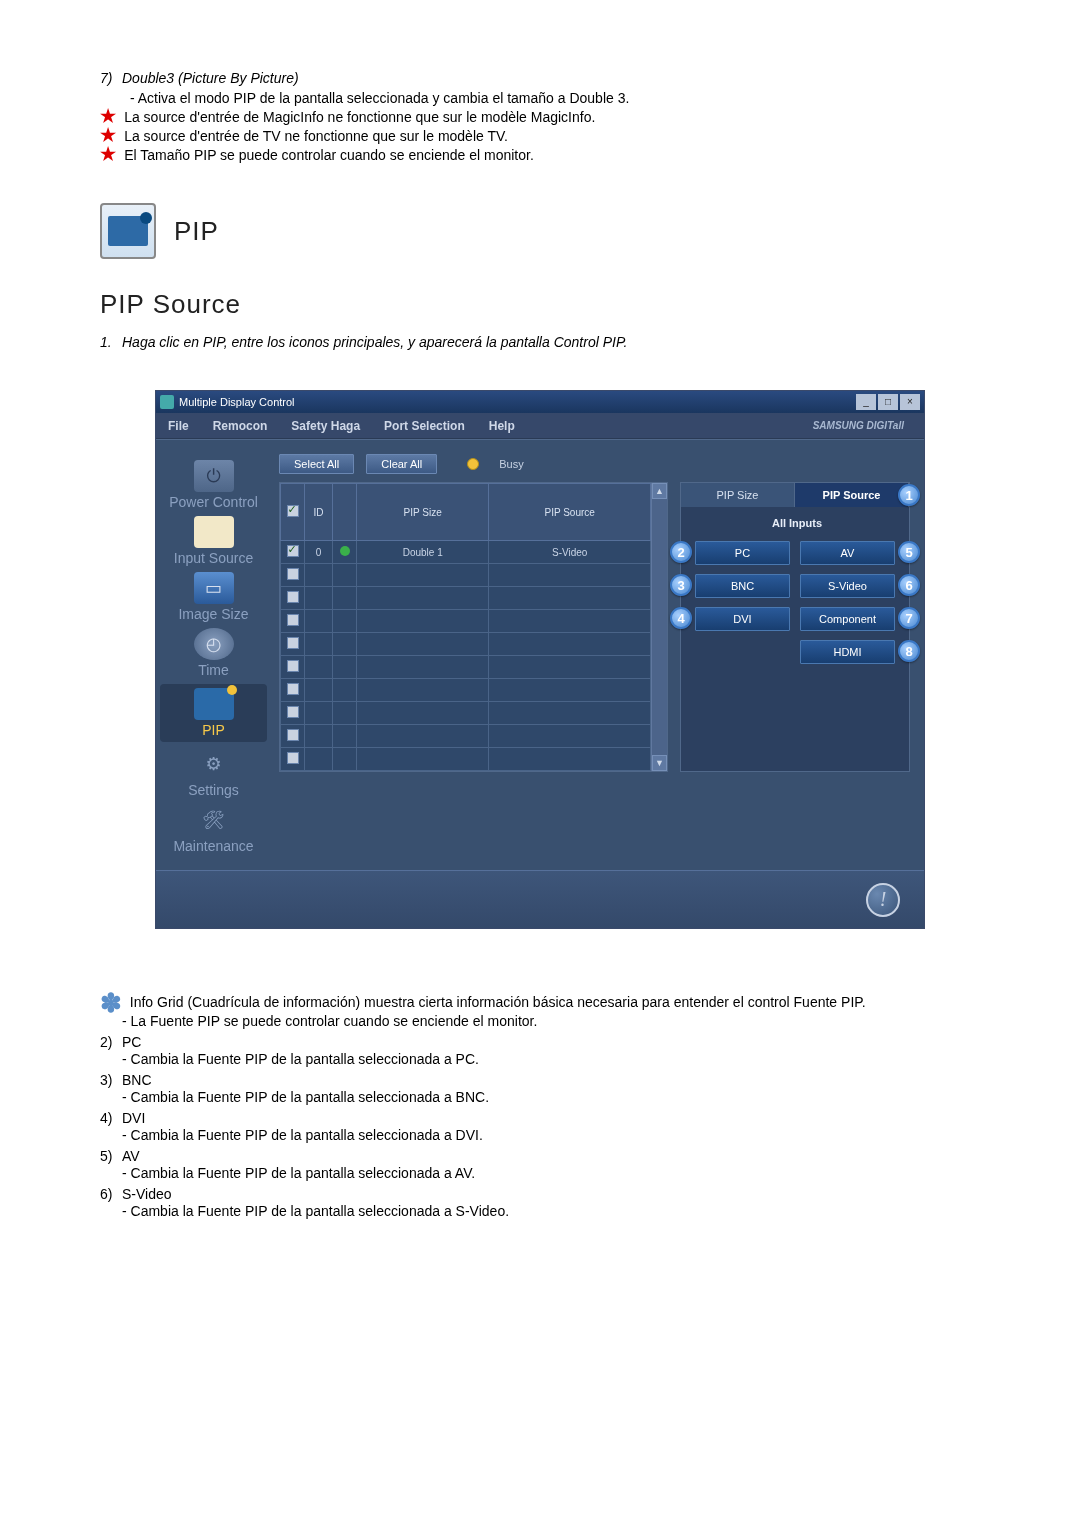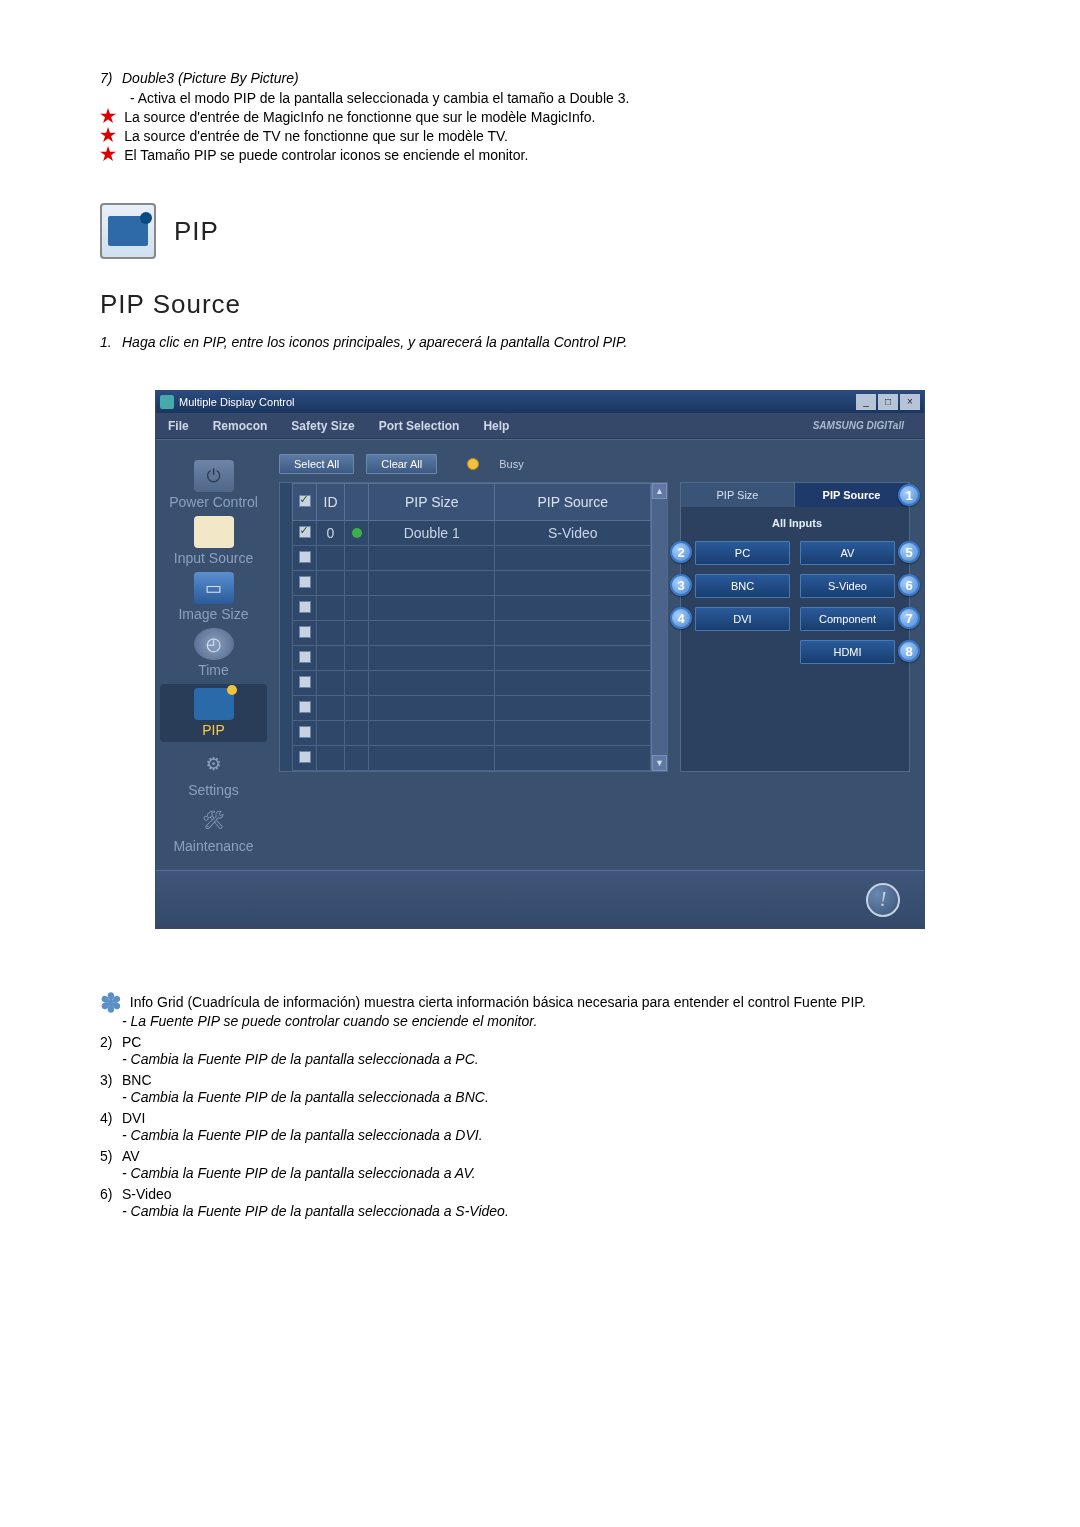--- a/index.html
+++ b/index.html
@@ -85,21 +85,21 @@
   }
   .busy { display: flex; align-items: center; color: #c7d2e3; margin-left: 18px; gap: 14px; }
   .busy .dot { width: 12px; height: 12px; border-radius: 50%; background: #f2c23a; margin-right: 6px; border:1px solid #b48f1a;}
 
   .content-row { display: flex; gap: 12px; }
 
   .grid-area {
     flex: 1; background: #2f486a; border: 1px solid #50688a;
     min-height: 290px; position: relative; display:flex;
   }
-  .grid-table { flex:1; border-collapse: collapse; width: 100%; font-size: 14px; color: #c9d4e6; margin-left: 12px; }
+  .grid-table { flex:1; border-collapse: collapse; width: 100%; font-size: 10px; color: #c9d4e6; }
   .grid-table th {
     background: #3a5276; border: 1px solid #56709a; padding: 4px 3px; font-weight: normal;
     text-align: center; color: #d7e1f0;
   }
   .grid-table td {
     border: 1px solid #4a6488; padding: 4px 3px; text-align: center; height: 20px;
   }
   .grid-table th.chk, .grid-table td.chk { width: 24px; }
   .grid-table th.id, .grid-table td.id { width: 28px; }
   .grid-table th.st, .grid-table td.st { width: 24px; }
@@ -147,41 +147,41 @@
   }
   .footer-bar .info-ico {
     width: 34px; height: 34px; border-radius: 50%;
     border: 2px solid #c7d2e3; display:flex;align-items:center;justify-content:center;
     color:#c7d2e3; font-style: italic; font-family: Georgia, serif; font-size: 20px;
     background: radial-gradient(circle at 30% 30%, #6a88b0, #3a5478);
   }
 
   
   .bottom-list .item { margin: 5px 0 1px 0; }
-  .bottom-list .desc { margin-left: 22px; font-style: italic; }
+  .bottom-list .desc { margin-left: 22px; }
 </style>
 </head>
 <body>
 
 <div class="numbered-item">
   <span class="num">7)</span><span>Double3 (Picture By Picture)</span>
 </div>
 <div class="sub-line">- Activa el modo PIP de la pantalla seleccionada y cambia el tamaño a Double 3.</div>
 
 <div class="star-line">
     <span class="star">★</span>
     <span class="txt">La source d'entrée de MagicInfo ne fonctionne que sur le modèle MagicInfo.</span>
   </div>
 <div class="star-line">
     <span class="star">★</span>
     <span class="txt">La source d'entrée de TV ne fonctionne que sur le modèle TV.</span>
   </div>
 <div class="star-line">
     <span class="star">★</span>
-    <span class="txt">El Tamaño PIP se puede controlar iconos se enciende el monitor.</span>
+    <span class="txt">El Tamaño PIP se puede controlar cuando se enciende el monitor.</span>
   </div>
 
 <div class="pip-header">
   <div class="pip-icon">
     <div class="inner-screen">
         <div class="dot"></div>
       </div>
   </div>
   <h2>PIP</h2>
 </div>
@@ -196,21 +196,21 @@
     <span class="tb-icon"></span>
     <span>Multiple Display Control</span>
     <span class="spacer"></span>
     <span class="win-btns">
       <span>_</span><span>□</span><span>×</span>
     </span>
   </div>
   <div class="menubar">
     <span>File</span>
     <span>Remocon</span>
-    <span>Safety Size</span>
+    <span>Safety Haga</span>
     <span>Port Selection</span>
     <span>Help</span>
     <span class="brand">SAMSUNG DIGITall</span>
   </div>
   <div class="app-body">
     <div class="sidebar">
       <div class="sb-item">
           <div class="ico" style="background:linear-gradient(#6d85a8,#4e6688);color:#2a3a55;">⏻</div>
           <div class="lbl">Power Control</div>
         </div>

